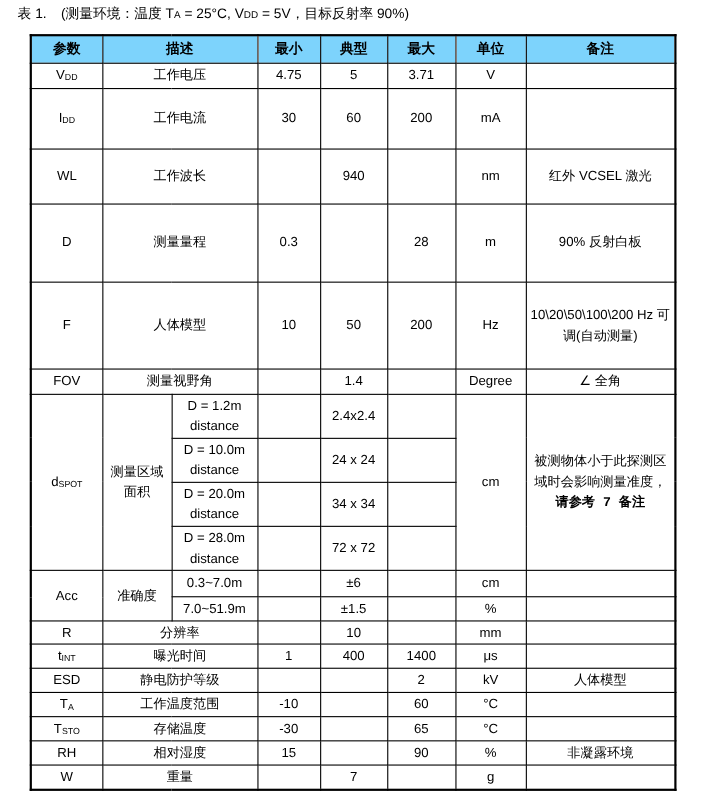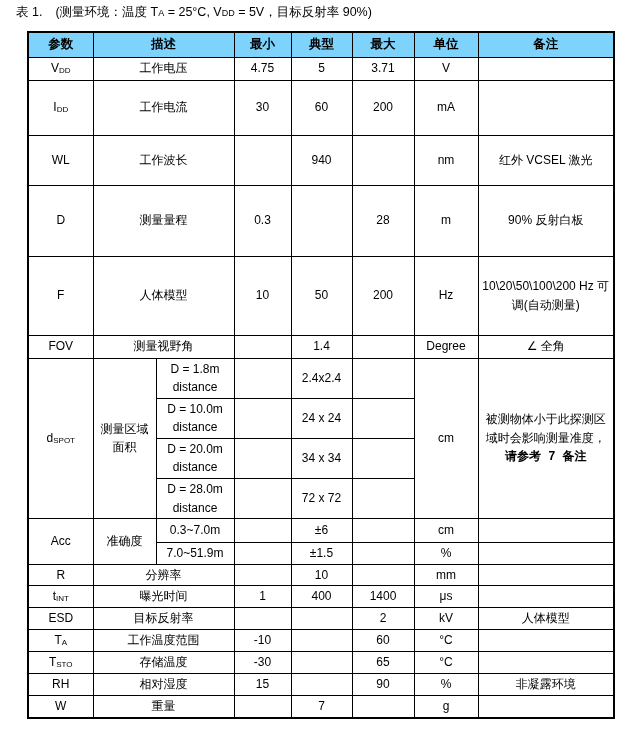--- a/index.html
+++ b/index.html
@@ -145,21 +145,21 @@
       <td></td>
       <td>1.4</td>
       <td></td>
       <td>Degree</td>
       <td class="note center">∠  全角</td>
     </tr>
 
     <tr style="height:40px">
       <td class="param" rowspan="4"><span>d</span><span class="pss">SPOT</span></td>
       <td rowspan="4">测量区域面积</td>
-      <td>D = 1.8m distance</td>
+      <td>D = 1.2m distance</td>
       <td></td>
       <td>2.4x2.4</td>
       <td></td>
       <td rowspan="4">cm</td>
       <td class="note" rowspan="4"><span>被测物体小于此探测区域时会影响测量准度，</span><span class="b">请参考 7  备注</span></td>
     </tr>
     <tr style="height:40px">
       <td>D = 10.0m distance</td>
       <td></td>
       <td>24 x 24</td>
@@ -212,21 +212,21 @@
       <td colspan="2">曝光时间</td>
       <td>1</td>
       <td>400</td>
       <td>1400</td>
       <td>μs</td>
       <td class="note"></td>
     </tr>
 
     <tr style="height:20px">
       <td class="param">ESD</td>
-      <td colspan="2">目标反射率</td>
+      <td colspan="2">静电防护等级</td>
       <td></td>
       <td></td>
       <td>2</td>
       <td>kV</td>
       <td class="note">人体模型</td>
     </tr>
 
     <tr style="height:22px">
       <td class="param"><span>T</span><span class="pss">A</span></td>
       <td colspan="2">工作温度范围</td>

